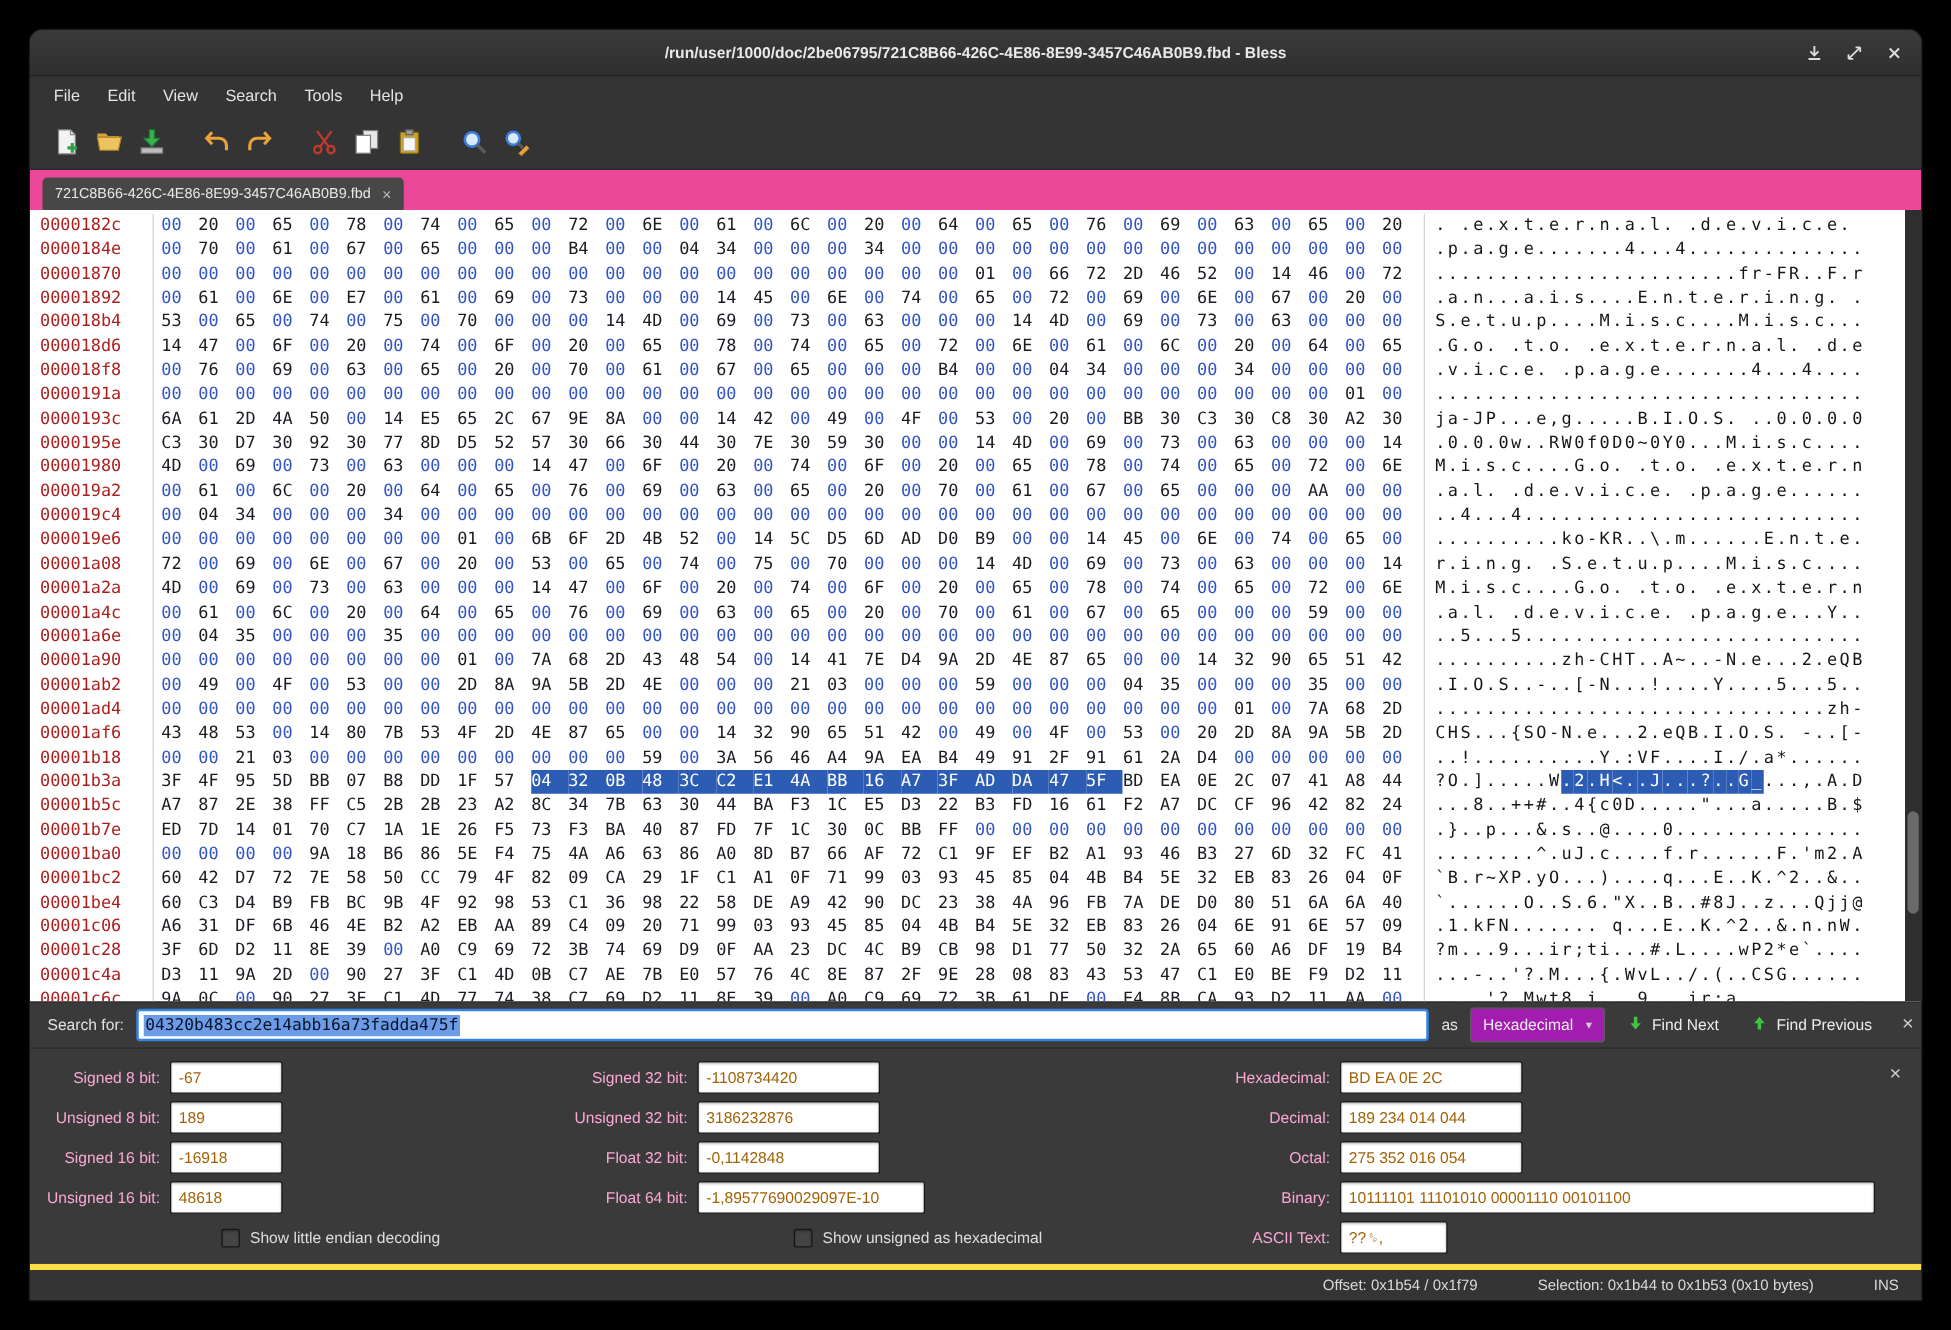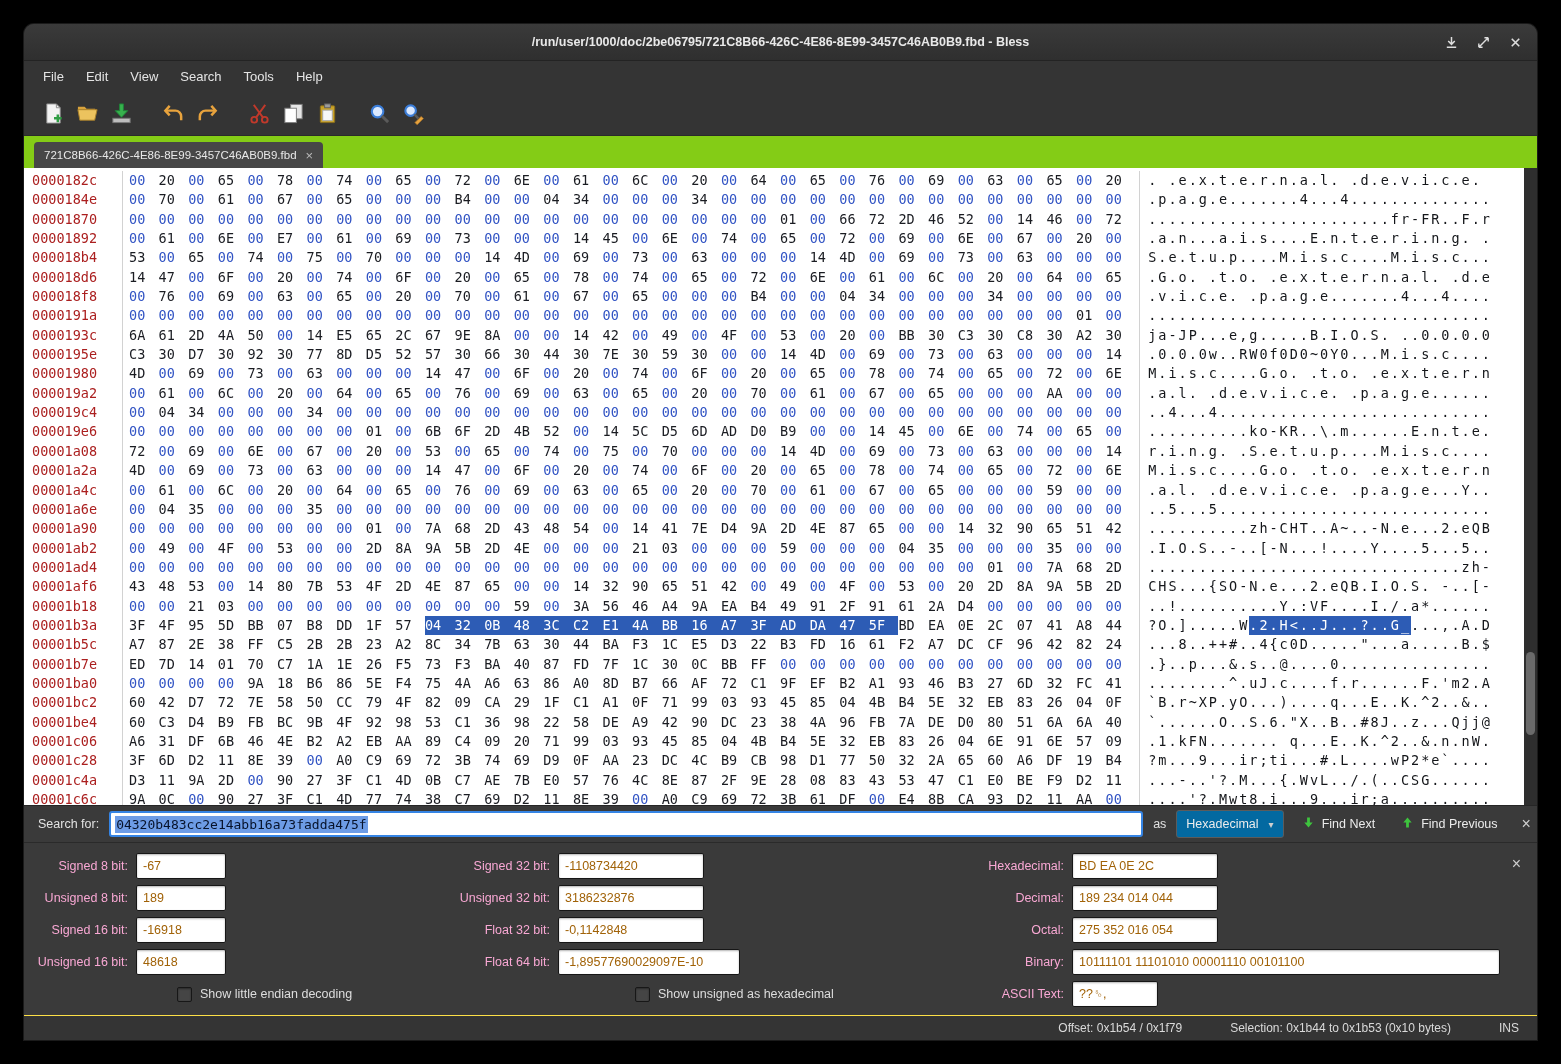--- a/index.html
+++ b/index.html
@@ -17,21 +17,21 @@
   
   .menubar{height:30px;background:#343434;display:flex;align-items:center;padding:0 8px;flex:none;}
   .menu-item{color:#e4e4e4;font-size:13px;padding:4px 11px;border-radius:3px;cursor:pointer;}
   
   .toolbar{height:44px;background:#343434;display:flex;align-items:center;padding:0 12px;flex:none;
     border-bottom:1px solid #2a2a2a;}
   .tbtn{width:34px;height:32px;display:flex;align-items:center;justify-content:center;border-radius:4px;cursor:pointer;}
   .tbtn svg{width:23px;height:23px;}
   .ticon{display:flex;}
   
-  .tabbar{height:32px;background:#84cc16;display:flex;align-items:flex-end;padding:0 0 0 10px;flex:none;}
+  .tabbar{height:32px;background:#ec4899;display:flex;align-items:flex-end;padding:0 0 0 10px;flex:none;}
   .tab{height:26px;background:#474747;border-radius:4px 4px 0 0;display:flex;align-items:center;
     padding:0 10px;gap:9px;cursor:pointer;}
   .tab-label{color:#e8e8e8;font-size:11.5px;}
   .tabclose{color:#b9b9b9;font-size:13px;line-height:13px;cursor:pointer;}
   
   .hexview{flex:1;background:#fff;position:relative;overflow:hidden;
     font-family:"DejaVu Sans Mono","Liberation Mono",monospace;font-size:13.5px;}
   .hexrows{padding:3px 0 0 8px;}
   .hexrow{display:flex;height:19.35px;line-height:19.35px;white-space:nowrap;}
   .off{width:88px;color:var(--offset-color,#ab1f1f);flex:none;}
@@ -44,41 +44,41 @@
   .achar.sel{background:var(--sel-bg,#2d5cb5);color:#fff;}
   .vscroll{position:absolute;top:0;right:0;width:13px;height:100%;background:#2e2e2e;}
   .thumb{position:absolute;left:2px;width:9px;top:76%;height:13%;background:#6a6a6a;border-radius:5px;}
   
   .searchbar{height:36px;background:#3a3a3a;border-top:1px solid #262626;display:flex;align-items:center;
     padding:0 14px;gap:10px;flex:none;}
   .slabel{color:#e2e2e2;font-size:12.5px;flex:none;}
   .sinput{width:1022px;height:22px;background:#fff;border:2px solid #3584e4;border-radius:3px;
     display:flex;align-items:center;padding:0 4px;font-family:"DejaVu Sans Mono",monospace;font-size:13px;flex:none;cursor:text;}
   .seltext{background:#6d9ce6;color:#07132b;padding:1px 1px;}
-  .dropdown{height:26px;background:#0369a1;border:1px solid #5c5c5c;border-radius:3px;display:flex;
+  .dropdown{height:26px;background:#a21caf;border:1px solid #5c5c5c;border-radius:3px;display:flex;
     align-items:center;gap:10px;padding:0 9px;color:#ececec;font-size:12.5px;cursor:pointer;flex:none;}
   .darrow{font-size:10px;color:#cfcfcf;}
   .findbtn{display:flex;align-items:center;gap:7px;color:#ececec;font-size:12.5px;padding:4px 8px;
     border-radius:3px;cursor:pointer;flex:none;}
   .findbtn svg{width:13px;height:13px;}
   .xbtn{color:#cfcfcf;font-size:16px;line-height:16px;cursor:pointer;margin-left:auto;padding:2px 6px;}
   
   .convpanel{height:172px;background:#3a3a3a;border-top:1px solid #2a2a2a;position:relative;flex:none;}
   .conv-row{position:absolute;height:26px;display:flex;align-items:center;}
   .conv-label{color:#f9a8d4;font-size:12.5px;text-align:right;margin-right:8px;flex:none;}
   .conv-field{height:24px;line-height:24px;background:#fff;border:1px solid #161616;border-radius:2px;
     box-shadow:inset 0 1px 2px rgba(0,0,0,.3);color:#a16207;font-size:12.5px;padding:0 6px;
     overflow:hidden;white-space:nowrap;flex:none;cursor:text;}
   .cb-row{position:absolute;display:flex;align-items:center;gap:8px;height:22px;}
   .cbbox{width:13px;height:13px;background:#454545;border:1px solid #171717;border-radius:2px;
     box-shadow:inset 0 1px 2px rgba(0,0,0,.4);cursor:pointer;flex:none;}
   .cblabel{color:#dedede;font-size:12.5px;}
   .panelclose{position:absolute;right:16px;top:12px;color:#cfcfcf;font-size:16px;cursor:pointer;}
   
-  .statusbar{height:24px;background:#343434;border-top:1px solid #fde047;display:flex;align-items:center;
+  .statusbar{height:24px;background:#343434;border-top:5px solid #fde047;display:flex;align-items:center;
     justify-content:flex-end;padding-right:18px;flex:none;}
   .statusbar span{color:#dadada;font-size:12px;margin-left:48px;}
 </style>
 </head>
 <body>
 
 <div class="window">
 
   <div class="titlebar">
     <div class="title">/run/user/1000/doc/2be06795/721C8B66-426C-4E86-8E99-3457C46AB0B9.fbd - Bless</div>

